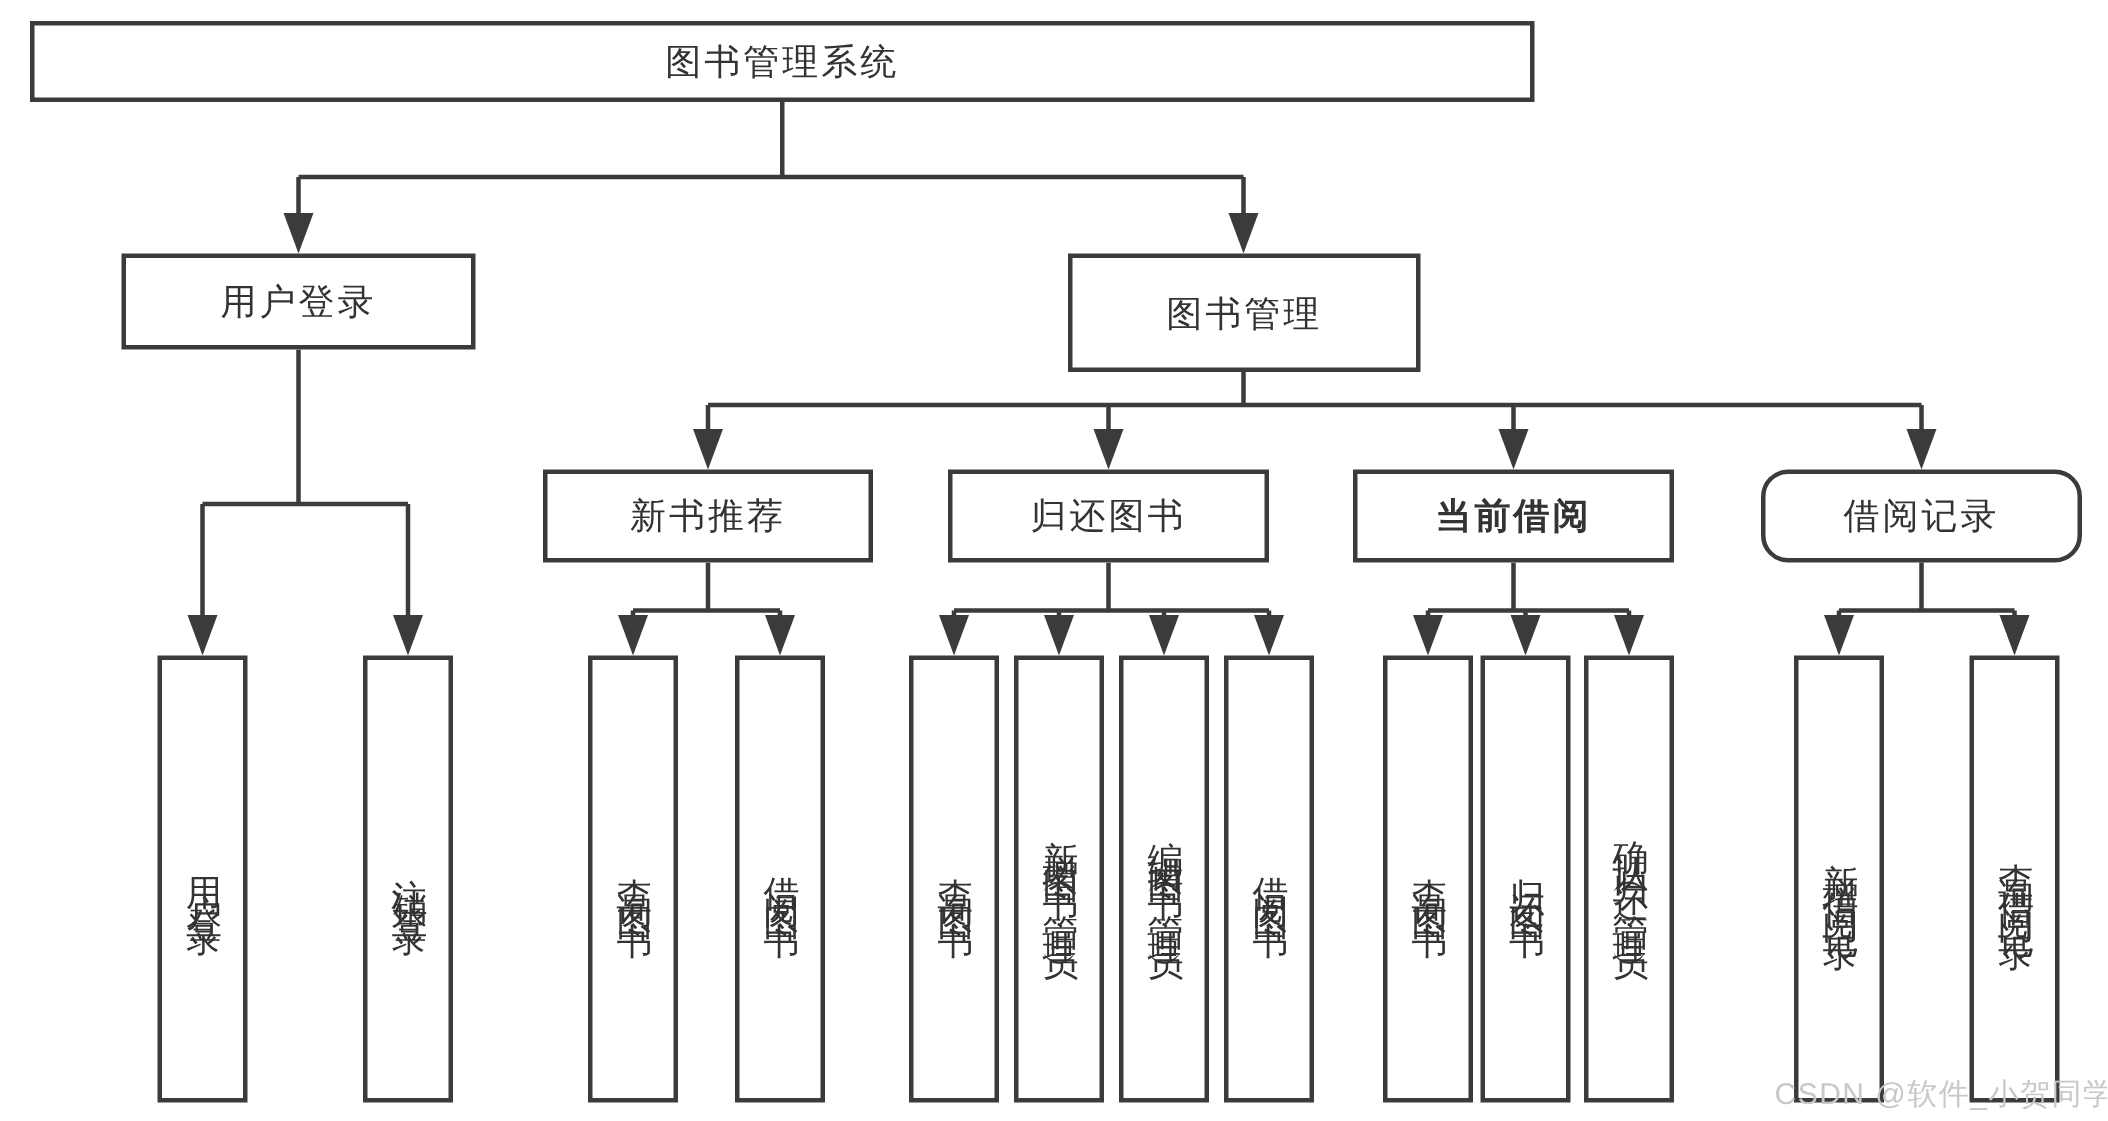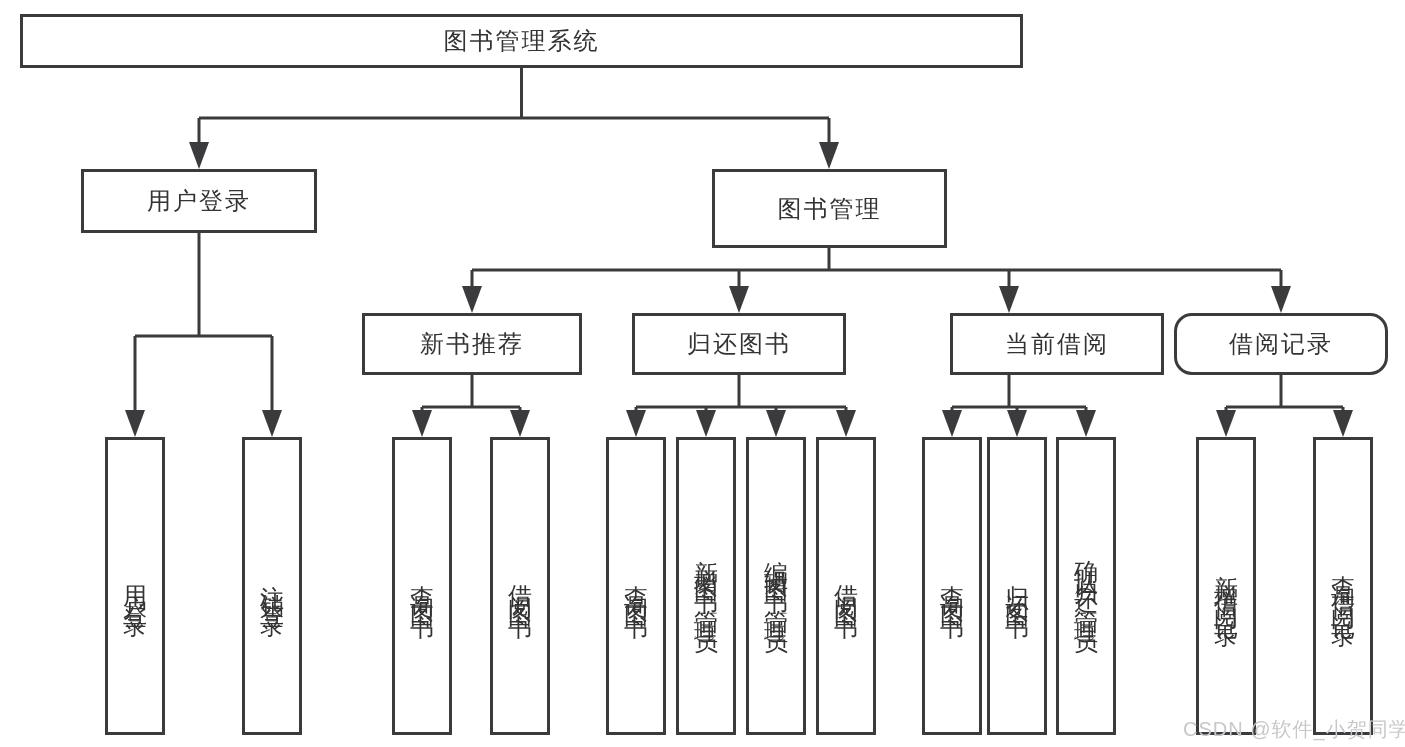--- a/index.html
+++ b/index.html
@@ -112,21 +112,21 @@
   <div class="node" style="left:712px; top:169px; width:235px; height:79px;">
     <span class="label">图书管理</span>
   </div>
 
   <div class="node hnode" style="left:362px; width:220px;">
     <span class="label">新书推荐</span>
   </div>
   <div class="node hnode" style="left:632px; width:214px;">
     <span class="label">归还图书</span>
   </div>
-  <div class="node hnode" style="left:950px; width:214px;">
+  <div class="node hnode" style="left:902px; width:214px;font-weight:bold;">
     <span class="label">当前借阅</span>
   </div>
   <div class="node hnode" style="left:1174px; width:214px;border-radius:18px;">
     <span class="label">借阅记录</span>
   </div>
 
   <div class="node leaf" style="left:105px;">
     <span class="label">用户登录</span>
   </div>
   <div class="node leaf" style="left:242px;">

